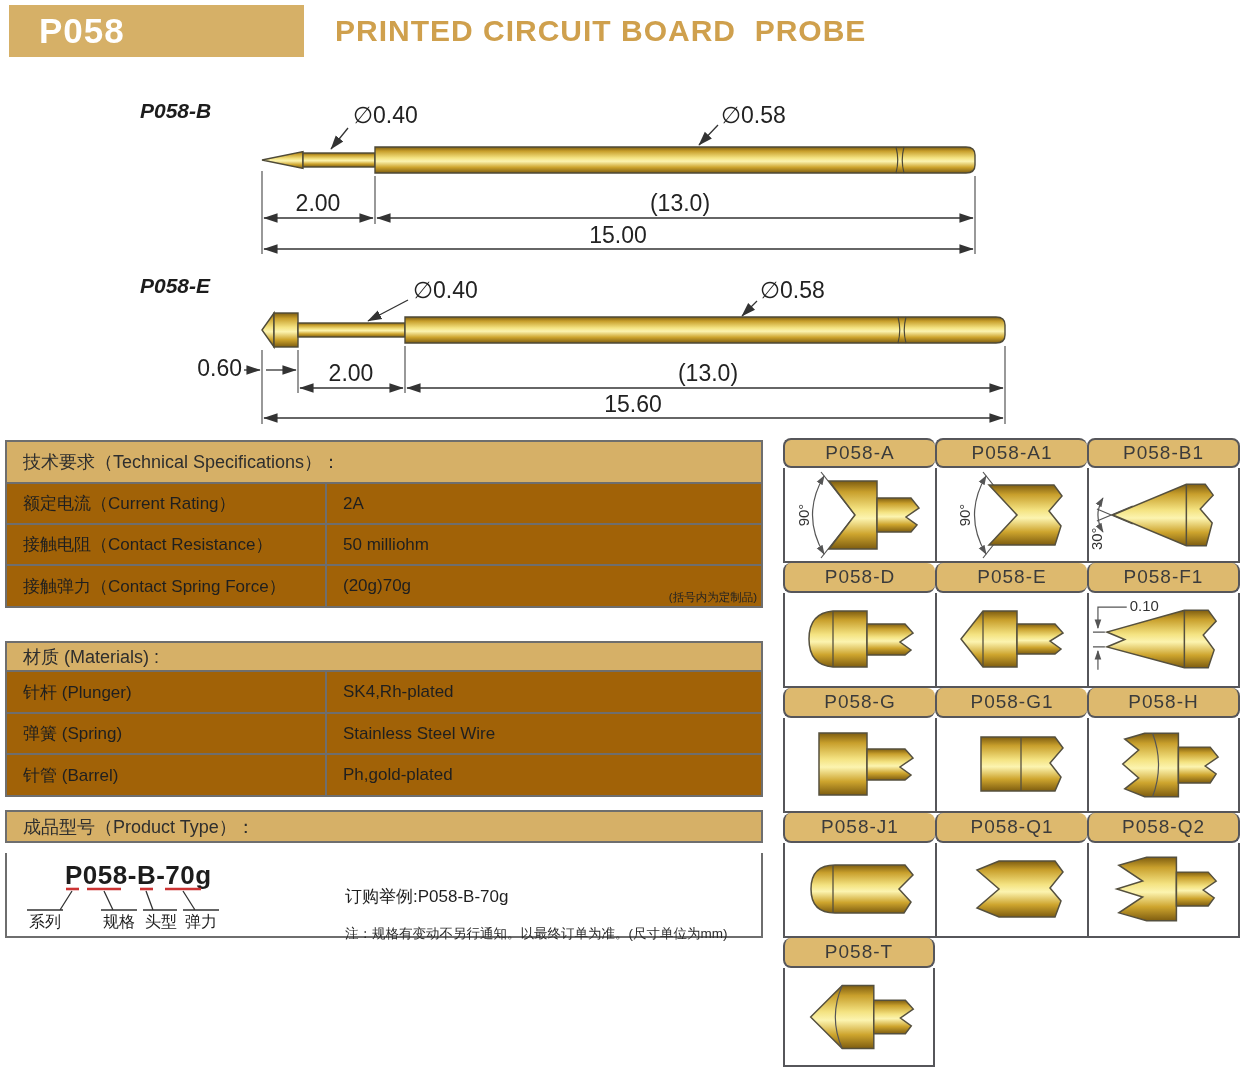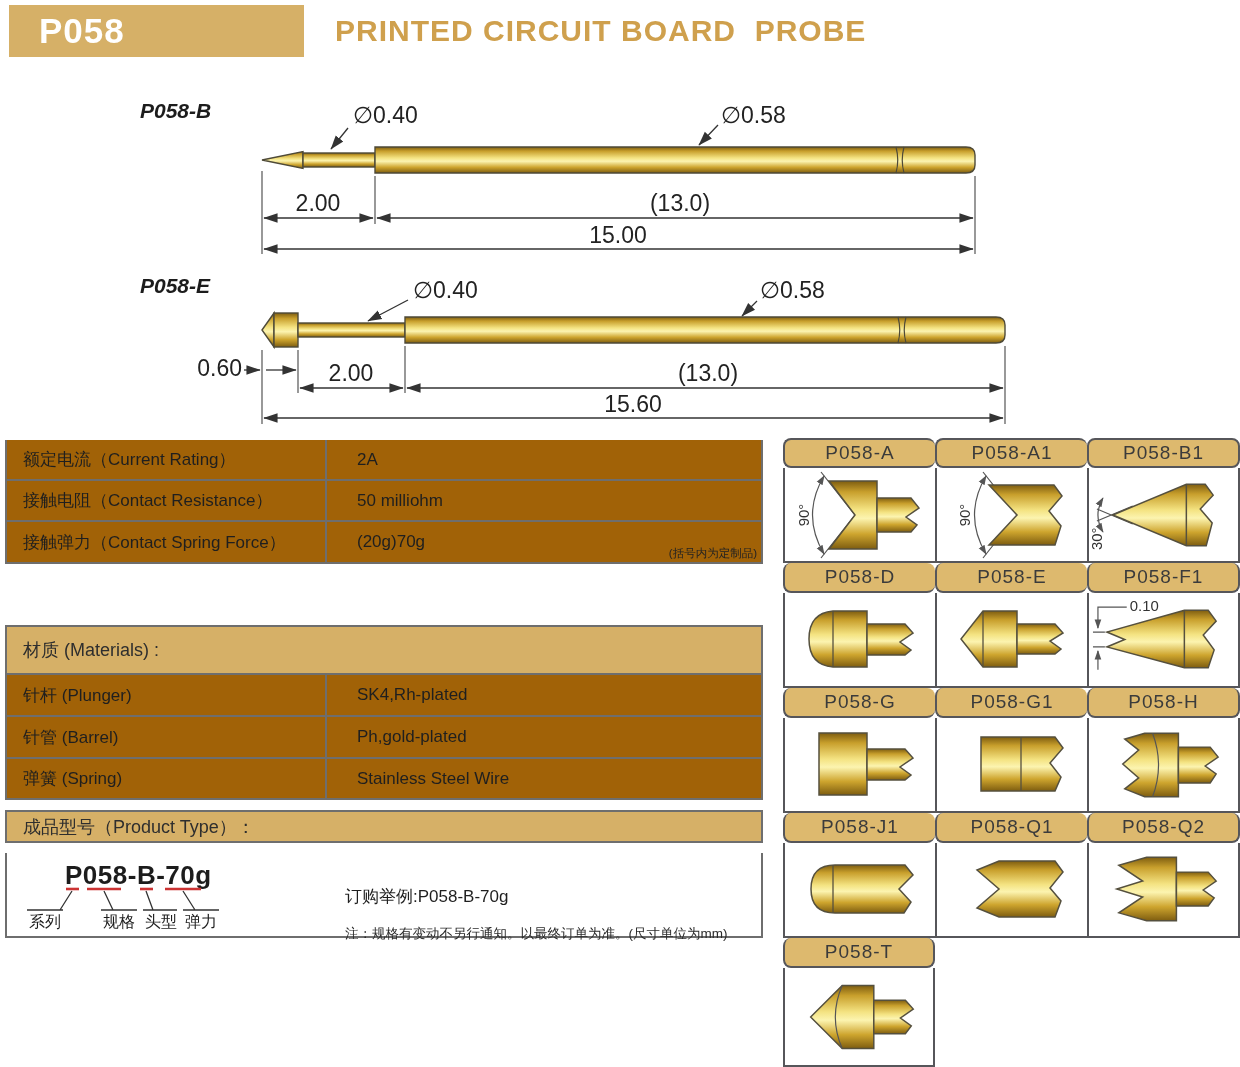--- a/index.html
+++ b/index.html
@@ -29,23 +29,23 @@
   svg .dimln { stroke:#333; stroke-width:1.3; fill:none; }
   svg .extln { stroke:#444; stroke-width:1.1; fill:none; }
   
   .dtable { position:absolute; left:5px; width:758px; }
   .dt-head {
     background:#D6B067; border:2px solid #6e6e6e; display:flex; align-items:center;
     font-size:18px; color:#2e2e2e; padding-left:16px;
   }
   .dt-row { display:flex; border:2px solid #6e6e6e; border-top:none; background:#a16207; }
   .dt-label { width:320px; border-right:2px solid #6e6e6e; display:flex; align-items:center; padding-left:16px; font-size:17px; color:#1f1f1f; }
-  .dt-value { flex:1; display:flex; align-items:center; padding-left:30px; font-size:17px; color:#1f1f1f; position:relative; }
+  .dt-value { flex:1; display:flex; align-items:center; padding-left:16px; font-size:17px; color:#1f1f1f; position:relative; }
   .spec { top:440px; } .spec .dt-head { height:44px; } .spec .dt-row { height:41px; } .spec .dt-row.last { height:42px; }
-  .mat  { top:625px; } .mat .dt-head { height:50px; } .mat .dt-row { height:42px; } .mat .dt-row.last { height:41px; }
+  .mat  { top:625px; } .mat .dt-head { height:31px;margin-top:16px; } .mat .dt-row { height:42px; } .mat .dt-row.last { height:41px; }
   .cell-note { position:absolute; right:4px; bottom:1px; font-size:11.5px; color:#222; }
   
   .pt-head {
     position:absolute; left:5px; top:810px; width:758px; height:33px;
     background:#D6B067; border:2px solid #6e6e6e; display:flex; align-items:center;
     font-size:18px; color:#2e2e2e; padding-left:16px;
   }
   .pt-body { position:absolute; left:5px; top:853px; width:758px; height:85px; border:2px solid #6e6e6e; border-top:none; background:#fff; }
   .pt-example { position:absolute; left:338px; top:32px; font-size:17px; color:#1f1f1f; }
   .pt-note { position:absolute; left:338px; top:44px; font-size:13.5px; color:#2b2b2b;margin-top:28px; }
@@ -145,20 +145,21 @@
     <line class="dimln" x1="577" y1="31" x2="562" y2="46" marker-end="url(#arr)"></line>
     <text class="dim" x="62" y="106" text-anchor="end">0.60</text>
     <text class="dim" x="233" y="28">∅0.40</text>
     <text class="dim" x="580" y="28">∅0.58</text>
     <text class="dim" x="171" y="111" text-anchor="middle">2.00</text>
     <text class="dim" x="528" y="111" text-anchor="middle">(13.0)</text>
     <text class="dim" x="453" y="142" text-anchor="middle">15.60</text>
   </svg>
 
   <div class="dtable spec">
+    <div class="dt-head">技术要求（Technical Specifications）：</div>
     <div class="dt-row">
       <div class="dt-label">额定电流（Current Rating）</div>
       <div class="dt-value">2A</div>
     </div>
     <div class="dt-row">
       <div class="dt-label">接触电阻（Contact Resistance）</div>
       <div class="dt-value">50 milliohm</div>
     </div>
     <div class="dt-row last">
       <div class="dt-label">接触弹力（Contact Spring Force）</div>
@@ -168,27 +169,27 @@
       </div>
     </div>
   </div>
 
   <div class="dtable mat">
     <div class="dt-head">材质 (Materials) :</div>
     <div class="dt-row">
       <div class="dt-label">针杆 (Plunger)</div>
       <div class="dt-value">SK4,Rh-plated</div>
     </div>
+    <div class="dt-row last">
+      <div class="dt-label">弹簧 (Spring)</div>
+      <div class="dt-value">Stainless Steel Wire</div>
+    </div>
     <div class="dt-row">
       <div class="dt-label">针管 (Barrel)</div>
       <div class="dt-value">Ph,gold-plated</div>
-    </div>
-    <div class="dt-row last">
-      <div class="dt-label">弹簧 (Spring)</div>
-      <div class="dt-value">Stainless Steel Wire</div>
     </div>
   </div>
 
   <div class="pt-head">成品型号（Product Type）：</div>
   <div class="pt-body">
     <svg class="pt-breakdown" width="250" height="78" viewBox="0 0 250 78">
       <text class="codet" x="40" y="28">P058-B-70g</text>
       <line class="red" x1="41" y1="33" x2="54" y2="33"></line>
       <line class="red" x1="62" y1="33" x2="96" y2="33"></line>
       <line class="red" x1="115" y1="33" x2="128" y2="33"></line>

